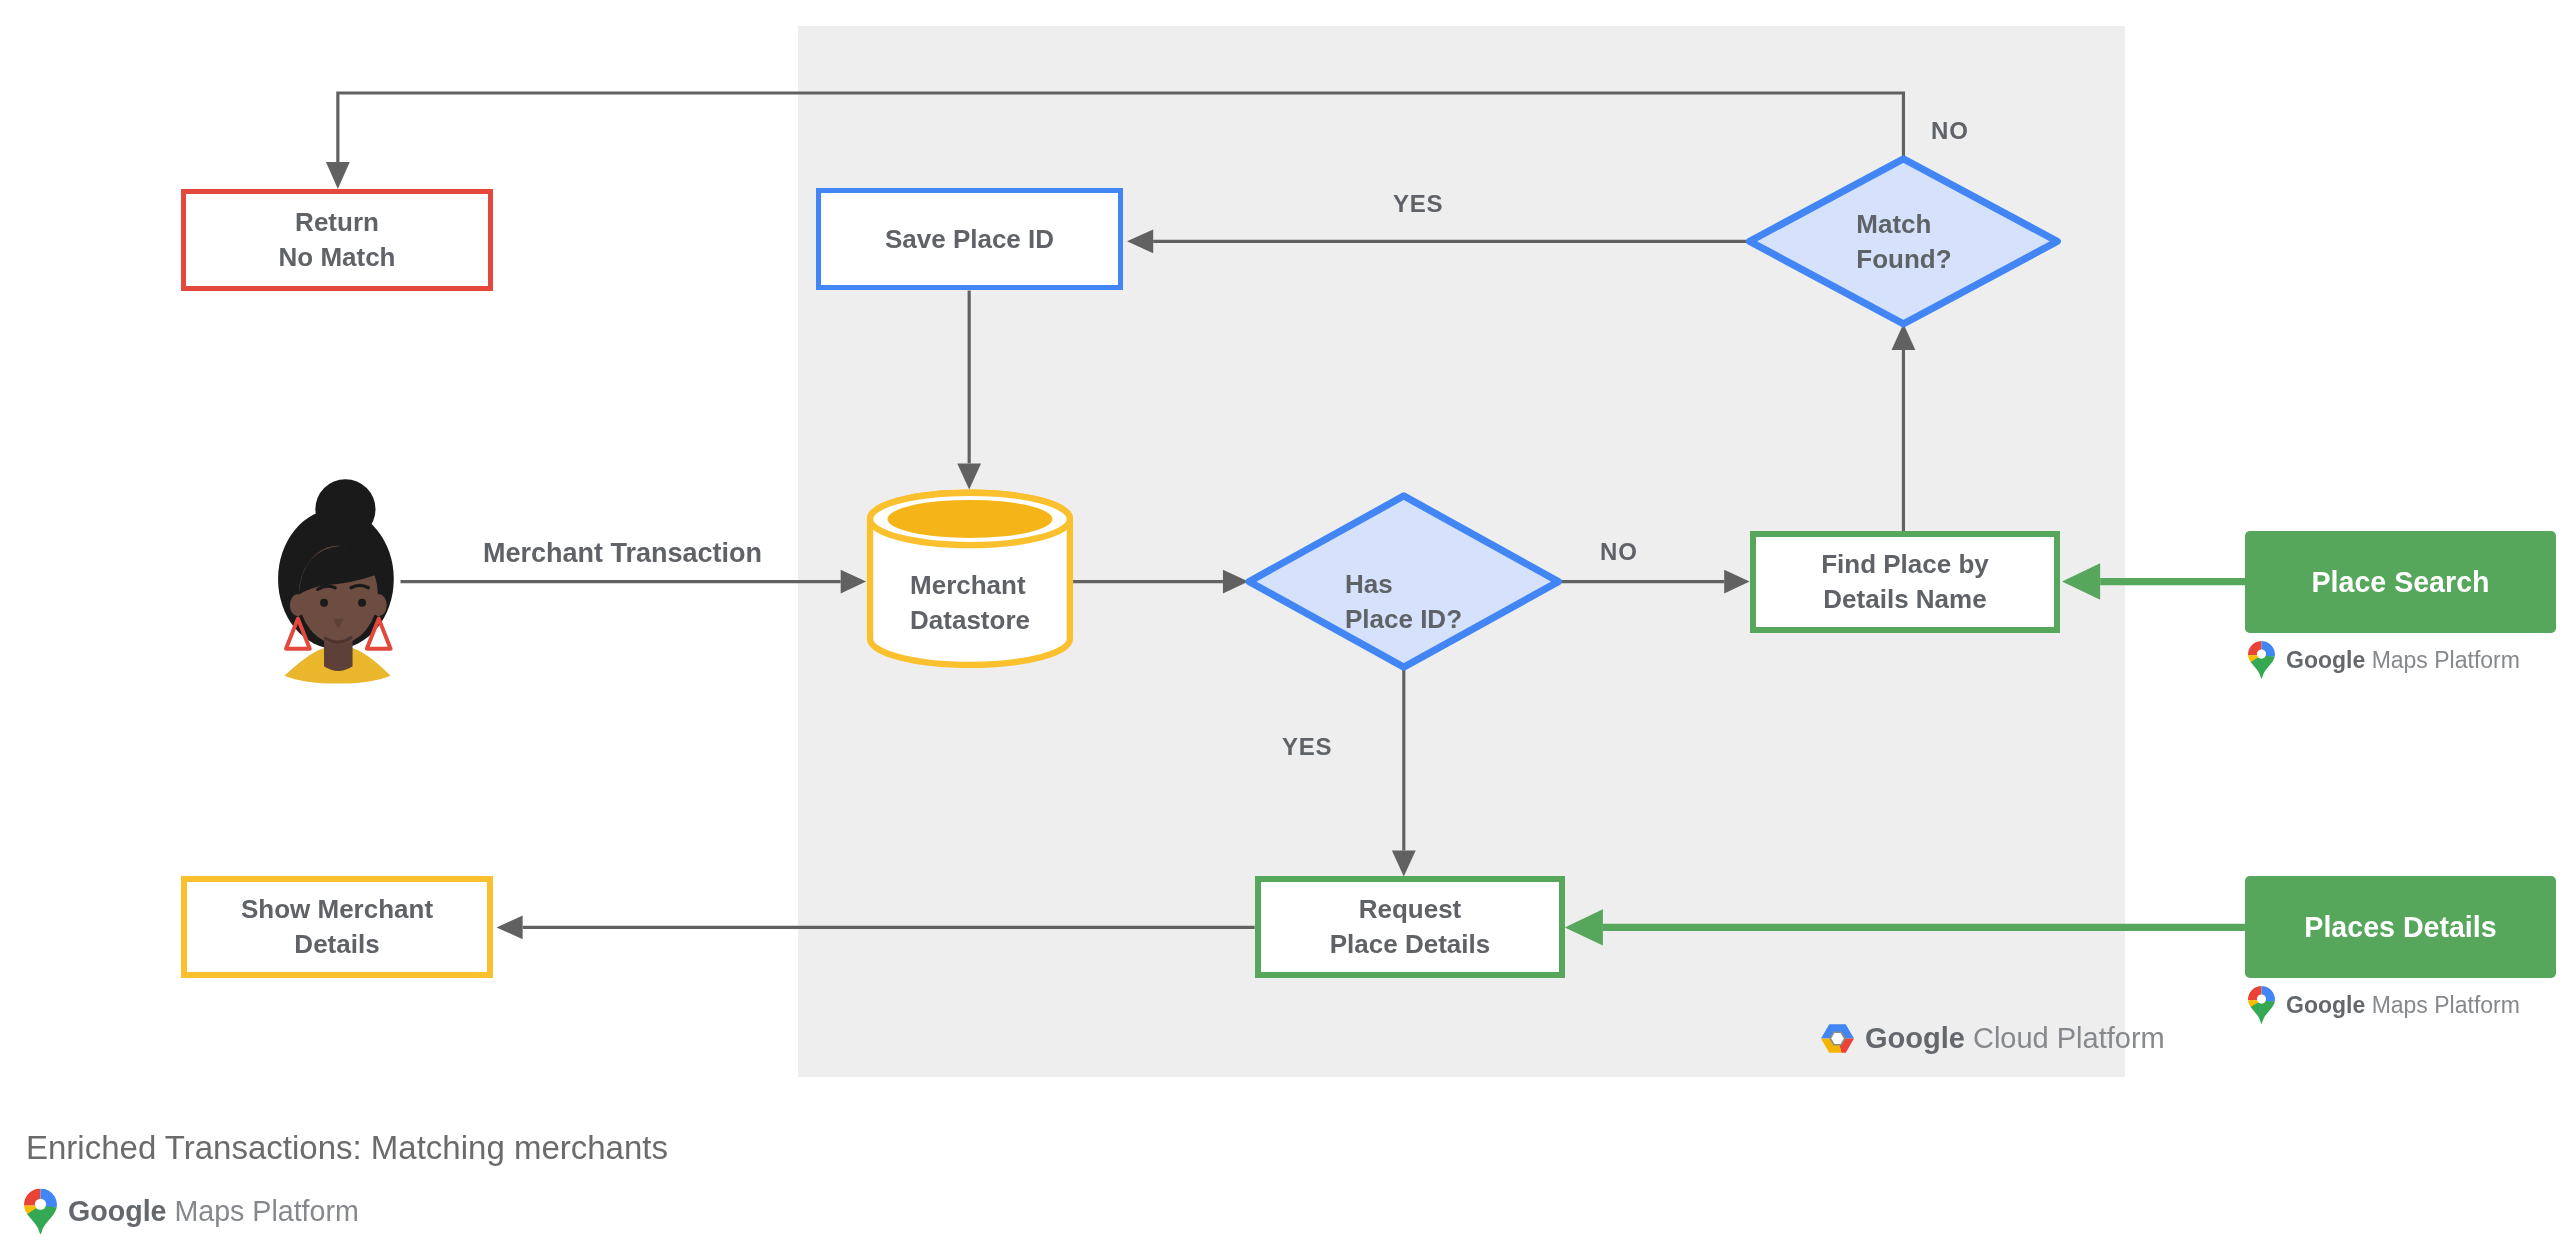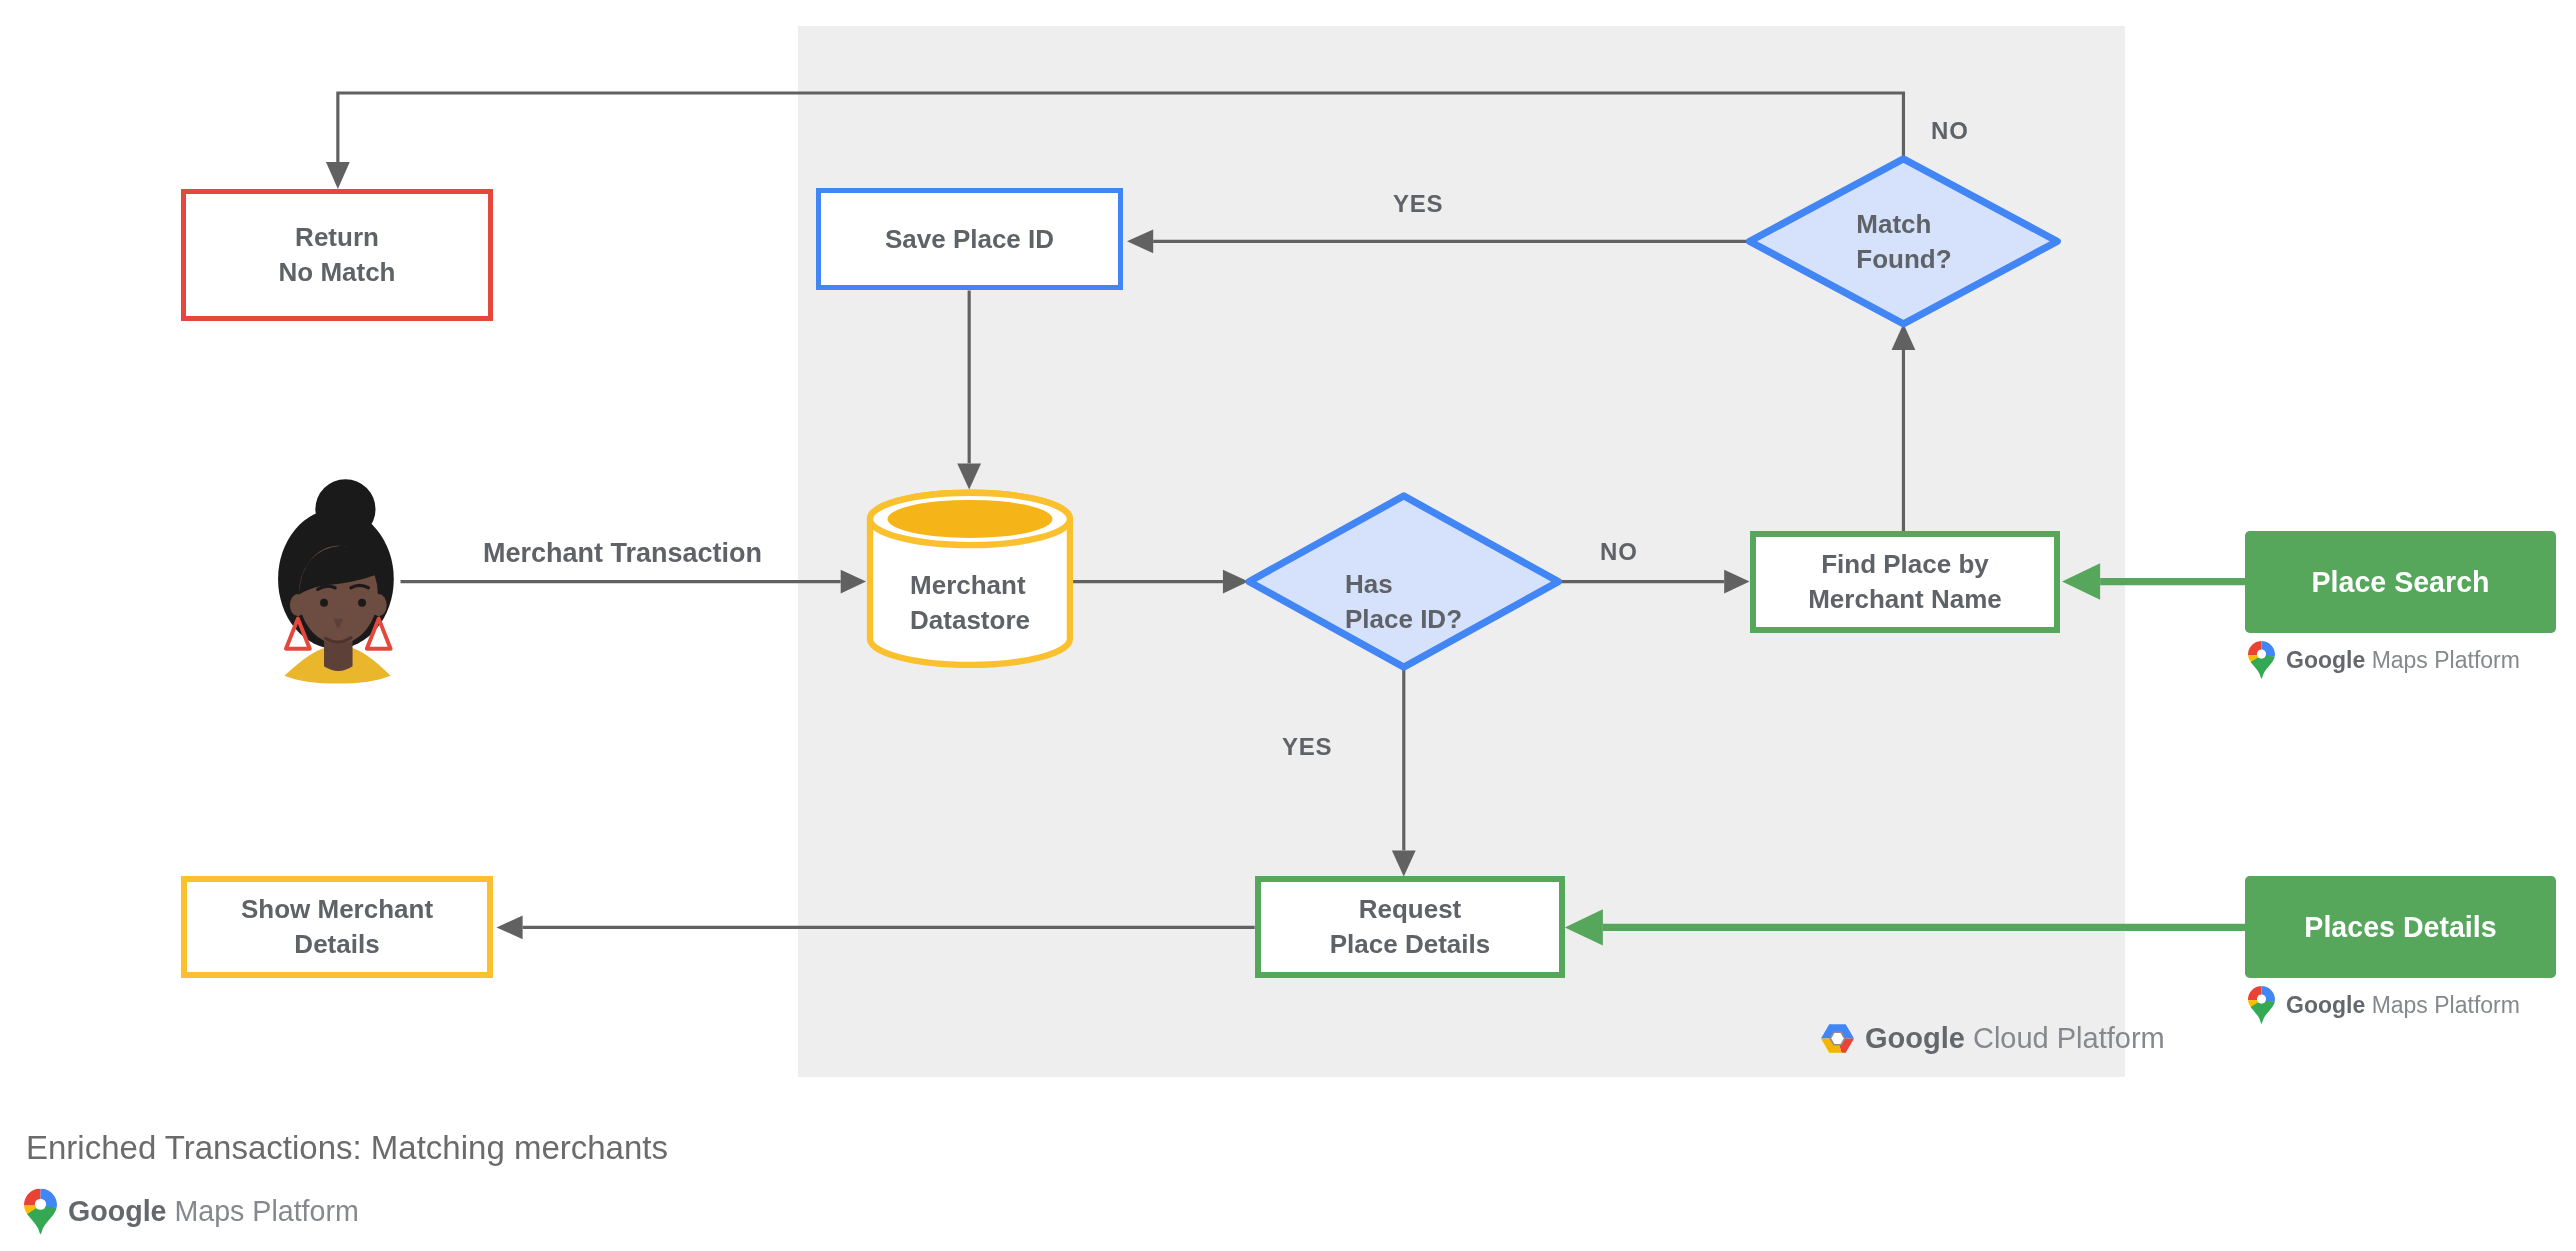--- a/index.html
+++ b/index.html
@@ -105,27 +105,27 @@
     <path d="M50,143 Q61,136 72,141" stroke="#1A1A1A" stroke-width="4" fill="none" stroke-linecap="round"></path>
     <path d="M92,141 Q103,135 114,141" stroke="#1A1A1A" stroke-width="4" fill="none" stroke-linecap="round"></path>
     <circle cx="58" cy="160" r="5" fill="#1A1A1A"></circle>
     <circle cx="106" cy="160" r="5" fill="#1A1A1A"></circle>
     <path d="M70,180 L82,180 L78,191 L74,191 Z" fill="#5D4037"></path>
     <path d="M60,205 Q76,215 92,204" stroke="#4E342E" stroke-width="4" fill="none" stroke-linecap="round"></path>
     <polygon points="25,180 10,218 40,218" fill="none" stroke="#E4483C" stroke-width="5" stroke-linejoin="round"></polygon>
     <polygon points="127,180 112,218 142,218" fill="none" stroke="#E4483C" stroke-width="5" stroke-linejoin="round"></polygon>
   </svg>
 
-  <div class="box red" style="left:181px;top:189px;width:312px;height:132px">Return
+  <div class="box red" style="left:181px;top:189px;width:312px;height:102px">Return
 No Match</div>
 
   <div class="box blue" style="left:816px;top:188px;width:307px;height:102px">Save Place ID</div>
 
   <div class="box green" style="left:1750px;top:531px;width:310px;height:102px">Find Place by
-Merchant Name</div>
+Details Name</div>
 
   <div class="box green" style="left:1255px;top:876px;width:310px;height:102px">Request
 Place Details</div>
 
   <div class="box yellow" style="left:181px;top:876px;width:312px;height:102px">Show Merchant
 Details</div>
 
   <div class="fillbox" style="left:2245px;top:531px;width:311px;height:102px">Place Search</div>
 
   <div class="fillbox" style="left:2245px;top:876px;width:311px;height:102px">Places Details</div>

